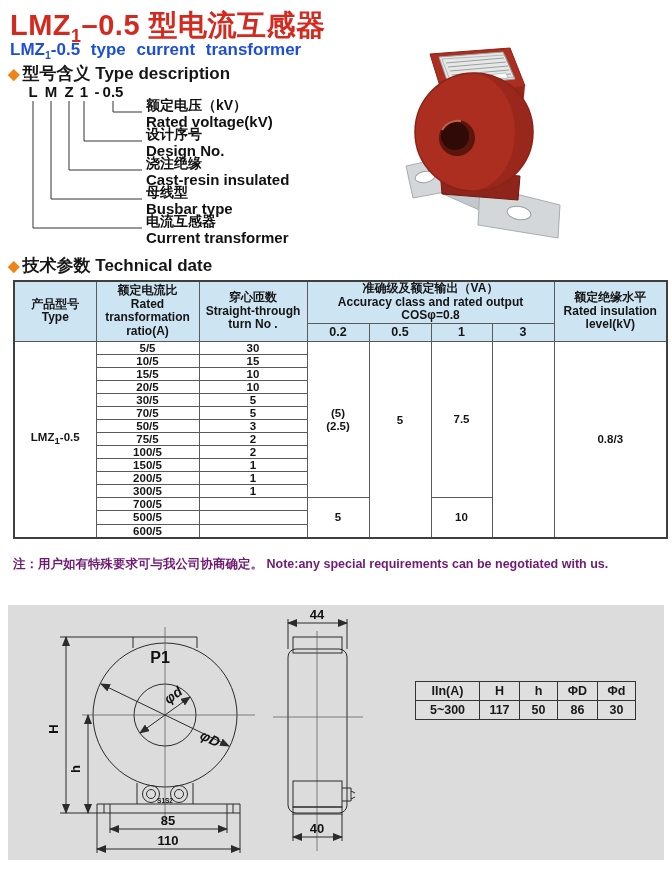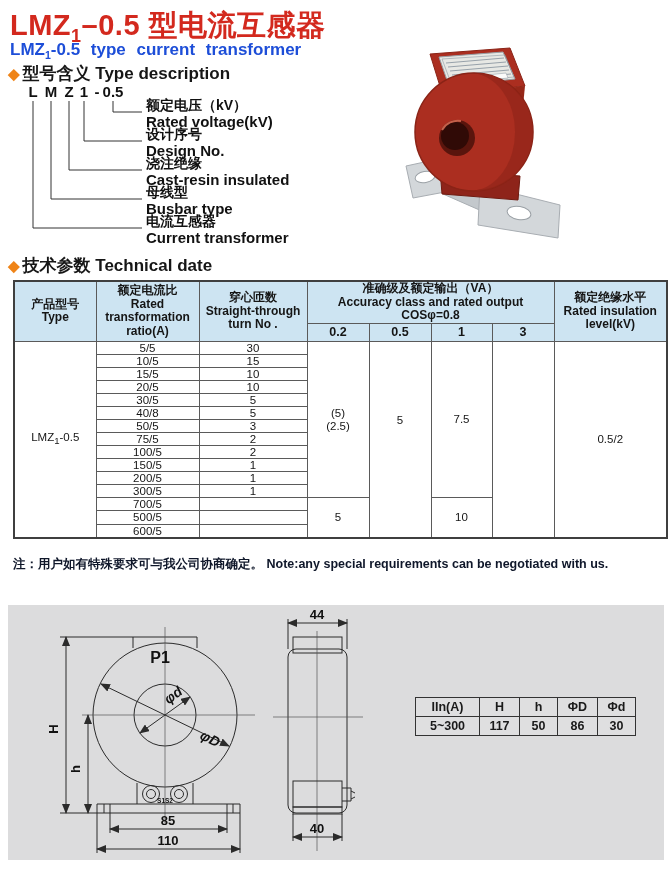--- a/index.html
+++ b/index.html
@@ -27,38 +27,38 @@
   .lbl-cn { font-size:14px; font-weight:bold; }
   .lbl-en { font-size:15px; font-weight:bold; }
   .dline { stroke:#333; stroke-width:1; fill:none; }
   
   #tech { position:absolute; left:13px; top:280px; width:653px;
           border-collapse:collapse; table-layout:fixed; }
   #tech th, #tech td { border:1px solid #5a5a5a; text-align:center; vertical-align:middle;
           padding:0; color:#151515; }
   #tech { border:2px solid #3f3f3f; }
   #tech th { background:#cde4f2; font-size:12px; font-weight:bold; line-height:1.13; }
-  #tech td { font-size:11.5px; font-weight:normal; height:12px; line-height:1.05;margin-left:8px; }
+  #tech td { font-size:11.5px; font-weight:bold; height:12px; line-height:1.05;margin-left:8px; }
   #tech .h2 th { height:18px; font-size:12.5px;text-align:center; }
   .ml { white-space:pre-line; }
   .nb { border-bottom:none !important; }
   .nt { border-top:none !important; }
   
   #note { position:absolute; left:13px; top:556px; font-size:12.5px; font-weight:bold;
-          color:#0f172a; white-space:nowrap; }
+          color:#701a75; white-space:nowrap; }
   
   #draw-area { position:absolute; left:8px; top:605px; width:656px; height:255px; background:#dcdcdd; }
   .dim-text { font-size:13px; font-weight:bold; }
   .dim-small { font-size:6.5px; font-weight:bold; }
   .phi { font-size:14px; font-weight:bold; font-style:italic; }
   .p1 { font-size:16px; font-weight:bold; }
   .thin { stroke:#2b2b2b; stroke-width:1; fill:none; }
   .cline { stroke:#555; stroke-width:0.7; fill:none; }
   
-  #dimtab { position:absolute; left:407px; top:92px; border-collapse:collapse; }
+  #dimtab { position:absolute; left:407px; top:76px; border-collapse:collapse; }
   #dimtab th, #dimtab td { border:1px solid #333; font-size:12.5px; font-weight:bold;
     color:#1a1a1a; text-align:center; height:19px; padding:0 2px; background:#dfdfe0; }
   #dimtab { border:1.5px solid #222; }
   .c1{width:64px}.c2{width:40px}.c3{width:38px}.c4{width:40px}.c5{width:38px}
 </style>
 </head>
 <body>
 
 <div id="page">
 
@@ -167,40 +167,40 @@
     </tr>
     <tr>
       <td rowspan="15"><span>LMZ</span><sub>1</sub><span>-0.5</span></td>
       <td>5/5</td>
       <td>30</td>
       <td rowspan="12" class="ml">(5)
 (2.5)</td>
       <td rowspan="12" class="nb">5</td>
       <td rowspan="12">7.5</td>
       <td rowspan="12" class="nb"></td>
-      <td rowspan="15">0.5/2</td>
+      <td rowspan="15">0.8/3</td>
     </tr>
     <tr>
           <td>10/5</td>
           <td>15</td>
         </tr>
     <tr>
           <td>15/5</td>
           <td>10</td>
         </tr>
     <tr>
           <td>20/5</td>
           <td>10</td>
         </tr>
     <tr>
           <td>30/5</td>
           <td>5</td>
         </tr>
     <tr>
-          <td>40/8</td>
+          <td>70/5</td>
           <td>5</td>
         </tr>
     <tr>
           <td>50/5</td>
           <td>3</td>
         </tr>
     <tr>
           <td>75/5</td>
           <td>2</td>
         </tr>

